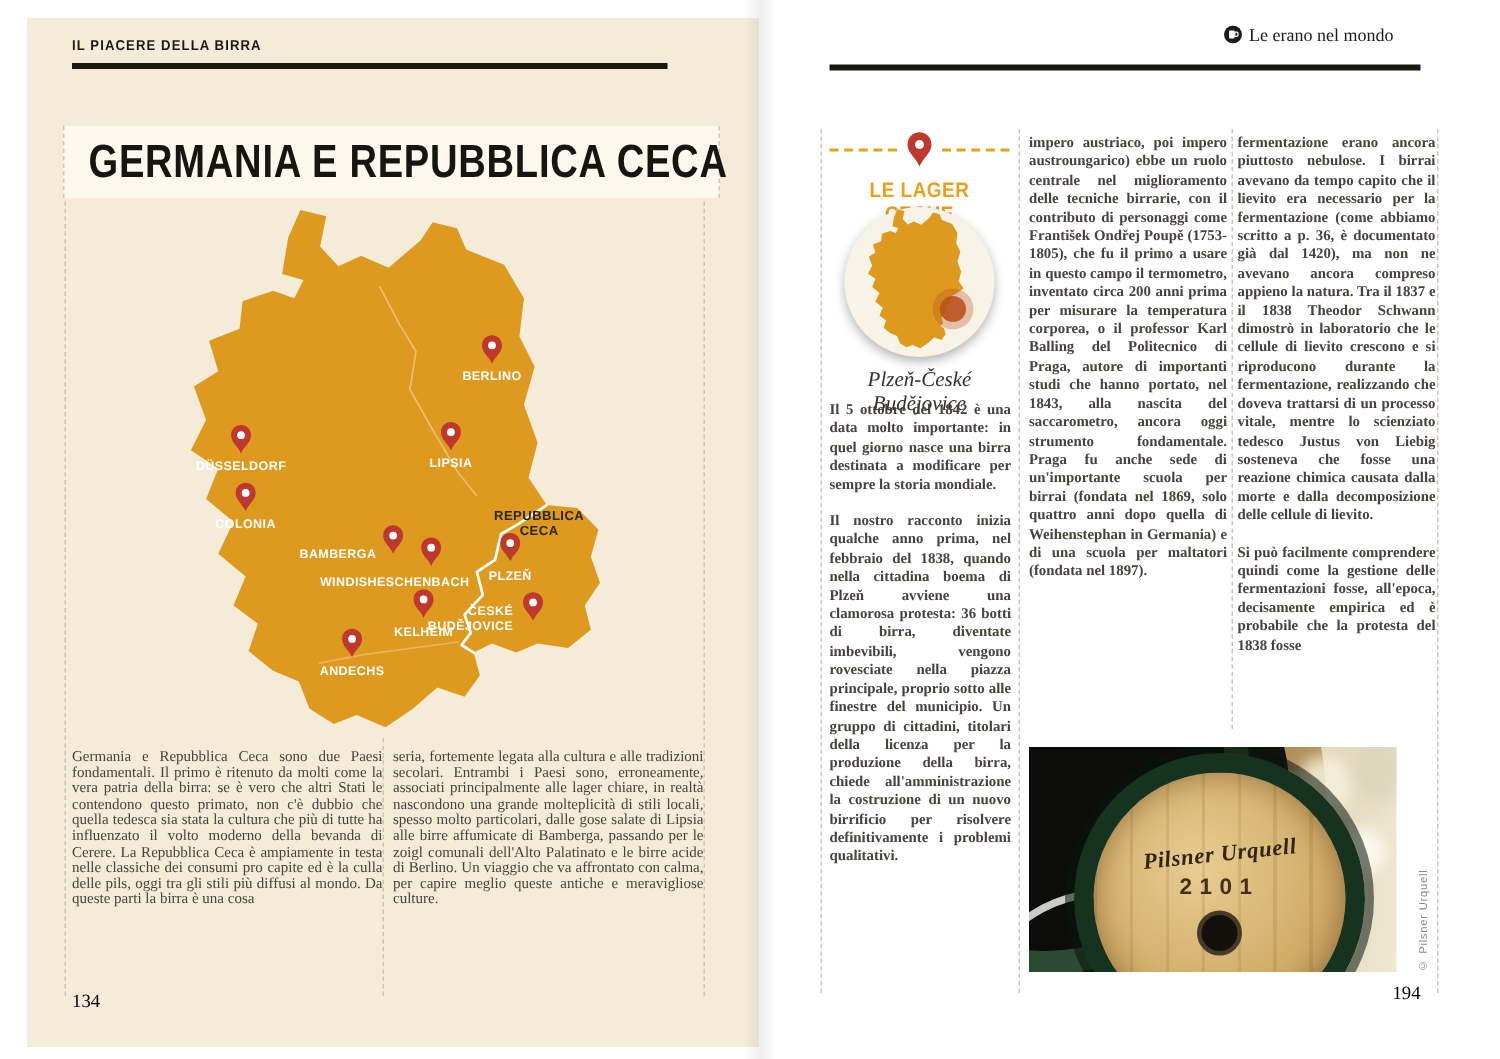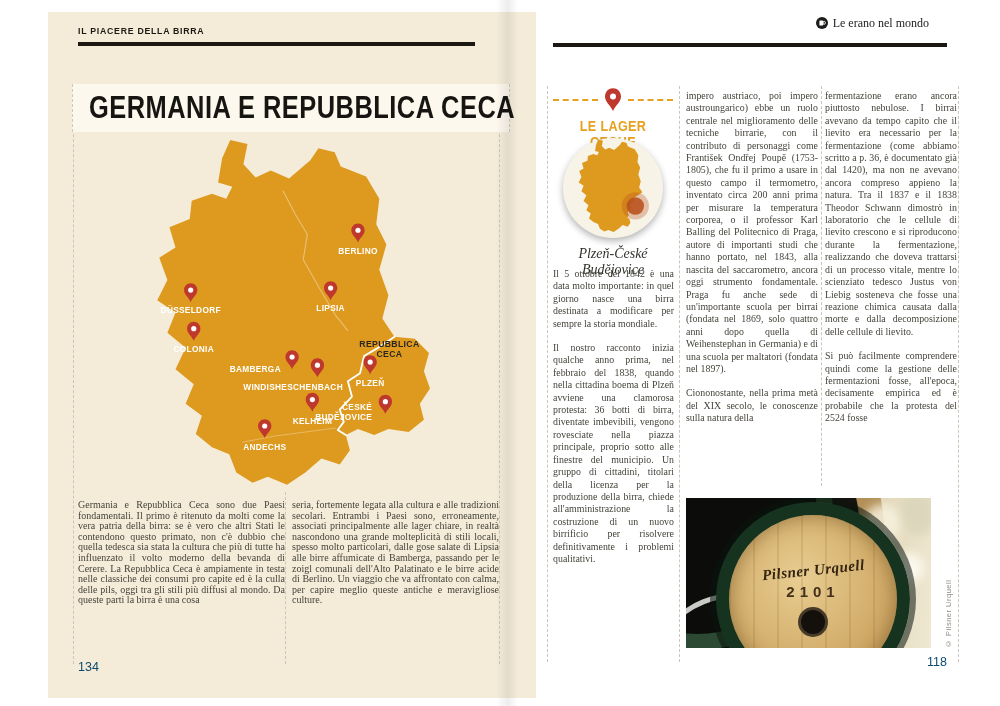--- a/index.html
+++ b/index.html
@@ -1,45 +1,45 @@
 <!DOCTYPE html>
 <html><head>
 <meta charset="utf-8">
 <style>
   html,body{margin:0;padding:0;background:#ffffff;}
   #canvas{position:relative;width:1000px;height:706px;background:#ffffff;overflow:hidden;
           font-family:"Liberation Sans",sans-serif;}
   .abs{position:absolute;}
 
   
-  #left-page{left:18px;top:12px;width:488px;height:686px;background:#F4ECD9;margin-left:30px;}
+  #left-page{left:18px;top:12px;width:488px;height:686px;background:#F4ECD9;}
   .kicker{left:30px;top:13px;font-size:9.5px;font-weight:bold;letter-spacing:.8px;color:#1B1812;
           transform:scaleX(.92);transform-origin:left center;white-space:nowrap;}
   .rule{height:4px;background:#1B1812;}
   #left-rule{left:30px;top:30px;width:397px;}
   #title-box{left:24px;top:72px;width:436px;height:48px;background:#FCF8EE;
              border-left:1px dashed #CFC8B4;border-right:1px dashed #CFC8B4;
              display:flex;align-items:center;}
   .page-title{font-size:31px;font-weight:bold;letter-spacing:.6px;color:#171511;white-space:nowrap;
               transform:scaleX(.82);transform-origin:left center;margin-left:16px;}
   .v-dash{width:0;border-left:1px dashed #CBC6B8;}
   .serif-left{font-family:"Liberation Serif",serif;font-size:10px;line-height:10.6px;
               text-align:justify;color:#45433B;overflow:hidden;}
-  .pagenum{font-family:Liberation Sans, sans-serif;font-size:12.5px;color:#0c4a6e;}
+  .pagenum{font-family:Liberation Serif, serif;font-size:12.5px;color:#000000;}
   .map-label{font-family:"Liberation Sans",sans-serif;font-weight:bold;font-size:8.2px;
              fill:#ffffff;letter-spacing:.3px;}
   .map-region-label{font-family:"Liberation Sans",sans-serif;font-weight:bold;font-size:8.6px;
              fill:#2B2720;letter-spacing:.3px;}
 
   
   #right-header{left:0;top:16px;width:929px;text-align:right;font-family:"Liberation Serif",serif;
                 font-size:12px;color:#1c1b18;}
   #right-rule{left:553px;top:43px;width:394px;}
   .serif-right{font-family:"Liberation Serif",serif;font-size:9.9px;line-height:12.4px;
-               text-align:justify;color:#45433B;overflow:hidden;}
+               text-align:justify;color:#45433B;overflow:hidden;font-weight:bold;}
   .serif-right p{margin:0 0 12px 0;}
   .sidebar-title{font-size:14px;font-weight:bold;letter-spacing:.4px;color:#E8A11F;
                  text-align:center;transform:scaleX(.9);}
   .pin-row{display:flex;align-items:center;justify-content:center;gap:6px;}
   .dash-orange{flex:1;border-top:2px dashed #E8A11F;height:0;}
   #circle-map{left:563px;top:138px;width:100px;height:100px;border-radius:50%;
               background:#F7F3E7;box-shadow:0 3px 7px rgba(0,0,0,.3);display:flex;
               align-items:center;justify-content:center;}
   .caption{font-family:"Liberation Serif",serif;font-style:italic;font-size:14px;color:#33312b;
            text-align:center;}
@@ -201,38 +201,37 @@
   </div>
   <div class="abs caption" style="left:548px;top:246px;width:130px;">Plzeň-České Budějovice</div>
 
   <div class="abs serif-right" style="left:553px;top:268px;width:121px;height:394px;">
     <p>Il 5 ottobre del 1842 è una data molto importante: in quel giorno nasce una birra destinata a modificare per sempre la storia mondiale.</p>
     <p>Il nostro racconto inizia qualche anno prima, nel febbraio del 1838, quando nella cittadina boema di Plzeň avviene una clamorosa protesta: 36 botti di birra, diventate imbevibili, vengono rovesciate nella piazza principale, proprio sotto alle finestre del municipio. Un gruppo di cittadini, titolari della licenza per la produzione della birra, chiede all'amministrazione la costruzione di un nuovo birrificio per risolvere definitivamente i problemi qualitativi.</p>
   </div>
 
   <div class="abs serif-right" style="left:686px;top:90px;width:132px;height:400px;">
     <p>impero austriaco, poi impero austroungarico) ebbe un ruolo centrale nel miglioramento delle tecniche birrarie, con il contributo di personaggi come František Ondřej Poupě (1753-1805), che fu il primo a usare in questo campo il termometro, inventato circa 200 anni prima per misurare la temperatura corporea, o il professor Karl Balling del Politecnico di Praga, autore di importanti studi che hanno portato, nel 1843, alla nascita del saccarometro, ancora oggi strumento fondamentale. Praga fu anche sede di un'importante scuola per birrai (fondata nel 1869, solo quattro anni dopo quella di Weihenstephan in Germania) e di una scuola per maltatori (fondata nel 1897).</p>
-    <p>Ciononostante, nella prima metà del XIX secolo, le conoscenze sulla natura della</p>
   </div>
 
   <div class="abs serif-right" style="left:825px;top:90px;width:132px;height:400px;">
     <p>fermentazione erano ancora piuttosto nebulose. I birrai avevano da tempo capito che il lievito era necessario per la fermentazione (come abbiamo scritto a p. 36, è documentato già dal 1420), ma non ne avevano ancora compreso appieno la natura. Tra il 1837 e il 1838 Theodor Schwann dimostrò in laboratorio che le cellule di lievito crescono e si riproducono durante la fermentazione, realizzando che doveva trattarsi di un processo vitale, mentre lo scienziato tedesco Justus von Liebig sosteneva che fosse una reazione chimica causata dalla morte e dalla decomposizione delle cellule di lievito.</p>
-    <p>Si può facilmente comprendere quindi come la gestione delle fermentazioni fosse, all'epoca, decisamente empirica ed è probabile che la protesta del 2524 fosse</p>
+    <p>Si può facilmente comprendere quindi come la gestione delle fermentazioni fosse, all'epoca, decisamente empirica ed è probabile che la protesta del 1838 fosse</p>
   </div>
 
   <div id="photo" class="abs">
     <div id="barrel-back" class="circ"></div>
     <div id="barrel-back-green" class="circ"></div>
     <div id="metal-arc" class="circ"></div>
     <div class="bokeh" style="left:178px;top:6px;width:38px;height:38px;background:#F7F1DD;opacity:.85;"></div>
     <div class="bokeh" style="left:208px;top:55px;width:30px;height:30px;background:#FDFAF0;opacity:.9;"></div>
     <div class="bokeh" style="left:172px;top:98px;width:48px;height:48px;background:#EFE6C8;opacity:.8;"></div>
     <div class="bokeh" style="left:216px;top:-8px;width:34px;height:46px;background:#D6D2B8;opacity:.7;"></div>
     <div id="barrel-main" class="circ">
       <div class="brand">Pilsner Urquell</div>
       <div class="year">2101</div>
       <div id="bung"></div>
     </div>
   </div>
   <div id="credit" class="abs">© Pilsner Urquell</div>
 
-  <div class="abs pagenum" style="left:900px;top:655px;width:47px;text-align:right;">118</div>
+  <div class="abs pagenum" style="left:900px;top:655px;width:47px;text-align:right;">194</div>
 </div>
 
 </body></html>

